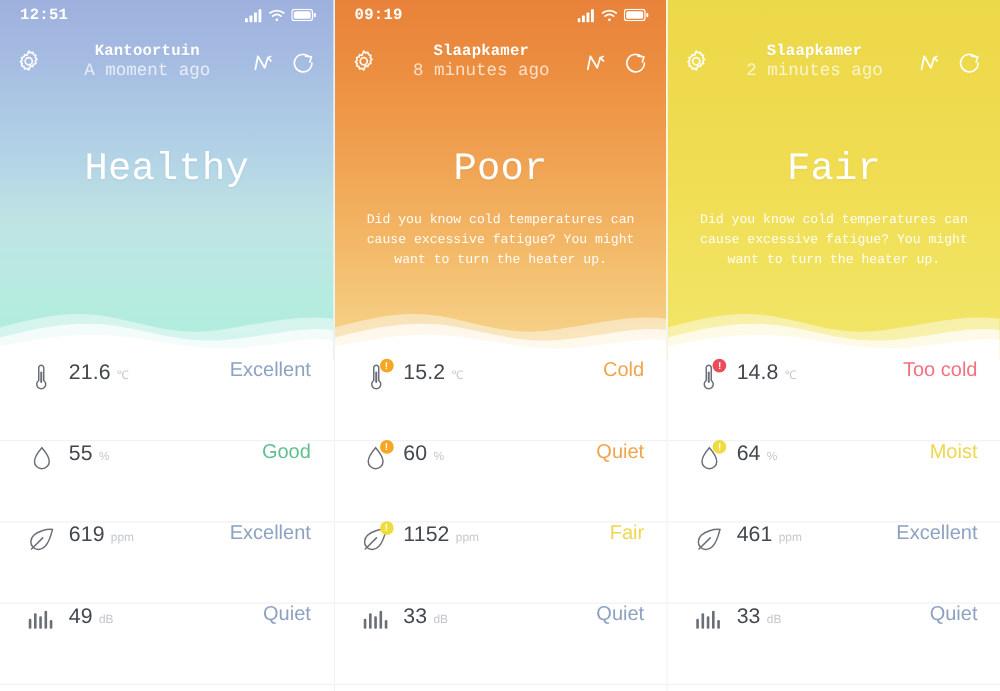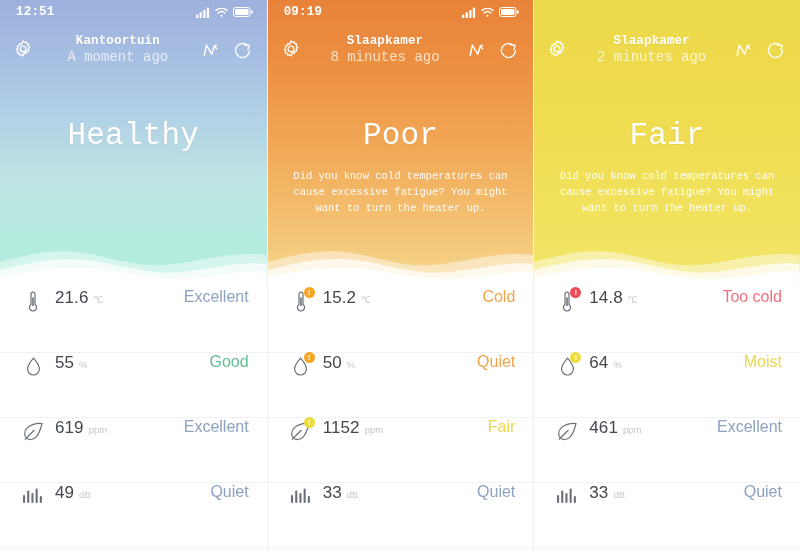--- a/index.html
+++ b/index.html
@@ -290,21 +290,21 @@
       <span class="qual" style="color:#f0a44a">Cold</span>
     </div>
         <div class="row">
       <span class="icoslot">
         <svg width="19" height="23" viewBox="0 0 19 23" fill="none" stroke="#6b7078" stroke-width="1.2">
     <path d="M9.5 3.2C9.5 3.2 3.6 10 3.6 14.1a5.9 5.9 0 0 0 11.8 0C15.4 10 9.5 3.2 9.5 3.2z"></path>
   </svg>
             <span class="badge" style="background:#f5a623">!</span>
       </span>
       <span class="valwrap">
-        <span class="value">50</span>
+        <span class="value">60</span>
         <span class="unit">%</span>
       </span>
       <span class="qual" style="color:#f0a44a">Quiet</span>
     </div>
         <div class="row">
       <span class="icoslot">
         <svg width="23" height="21" viewBox="0 0 23 21" fill="none" stroke="#6b7078" stroke-width="1.2" stroke-linecap="round">
     <path d="M20 2.5C14.6 2.2 8.2 4 5 7.2c-3 3-3 7.2-.6 9.6 2.4 2.4 6.6 2.4 9.6-.6C17.2 13 19 6.6 20 2.5z"></path>
     <path d="M3.2 18.2 L12.2 9.3"></path>
   </svg>

